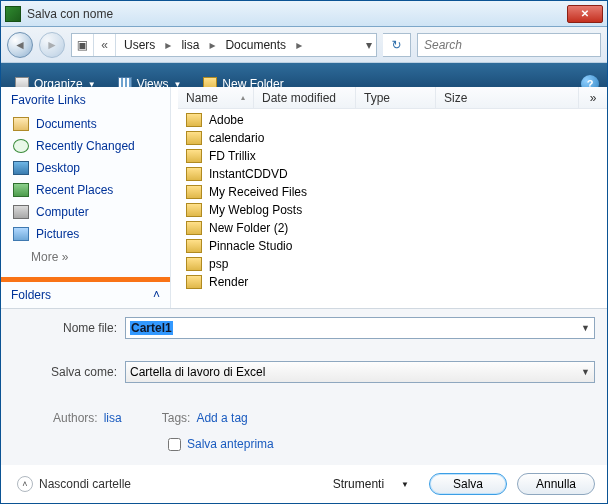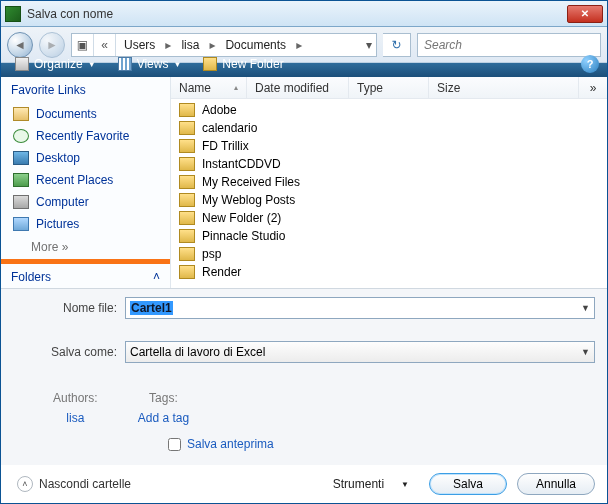--- a/index.html
+++ b/index.html
@@ -11,29 +11,29 @@
   .titlebar .closebtn { width: 36px; height: 18px; background: linear-gradient(#e67a6f,#c43020); border: 1px solid #8b2015; border-radius: 2px; display:flex; align-items:center; justify-content:center; color:#fff; font-weight:bold; font-size:10px; }
   .navbar { height: 36px; background: linear-gradient(#eef3f8,#dfe9f4); display:flex; align-items:center; padding:0 6px; gap:6px; border-bottom:1px solid #bcd0e2; }
   .navcircle { width:26px; height:26px; border-radius:50%; background:radial-gradient(circle at 30% 30%, #fff, #c0d4e6 60%, #8eafcf); border:1px solid #6f93b4; display:flex;align-items:center;justify-content:center;color:#6f6f6f; }
   .breadcrumb { flex:1; height:24px; border:1px solid #a9bed0; background:#fff; display:flex; align-items:center; overflow:hidden; }
   .bc-prefix { width:22px; height:100%; display:flex;align-items:center;justify-content:center; border-right:1px solid #d0dce7; color:#555;}
   .bc-seg { padding:0 8px; height:100%; display:flex;align-items:center; color:#222; }
   .bc-arrow { color:#666; padding:0 2px; }
   .bc-end { flex:1; display:flex; justify-content:flex-end; align-items:center; padding-right:4px; color:#555; gap:6px;}
   .refresh { width:28px; height:24px; border:1px solid #a9bed0; border-left:none; background:#fff; display:flex;align-items:center;justify-content:center;color:#2f6fab; }
   .searchbox { width:184px; height:24px; border:1px solid #a9bed0; background:#fff; padding:0 6px; color:#888; font-style:italic; }
-  .toolbar { height:14px; background:linear-gradient(#2f6c9b,#1c4f7a); display:flex; align-items:flex-end; padding:4px 8px; gap:10px; color:#fff; }
+  .toolbar { height:14px; background:linear-gradient(#2f6c9b,#1c4f7a); display:flex; align-items:flex-start; padding:12px 8px; gap:10px; color:#fff; }
   .tbtn { display:flex; align-items:center; gap:5px; padding:2px 6px; }
   .tbtn .drop { font-size:8px; }
   .tbtn .icn { width:14px; height:14px; display:inline-block; }
   .icn-org { background:linear-gradient(#f0f0f0,#c0c0c0); border:1px solid #888; }
   .icn-views { background:repeating-linear-gradient(90deg,#fff 0 2px,#6fa3cf 2px 4px); border:1px solid #4c7aa5; }
   .icn-folder { background:linear-gradient(#ffe08a,#e0b84a); border:1px solid #b08a20; }
   .toolbar .help { margin-left:auto; width:18px;height:18px;border-radius:50%;background:radial-gradient(circle at 30% 30%,#8fd0ff,#2b7fbf);display:flex;align-items:center;justify-content:center;color:#fff;font-size:11px;font-weight:bold; cursor:pointer;}
-  .mainarea { flex:1; display:flex; min-height:0; }
+  .mainarea { flex:1; display:flex; min-height:0;gap:7px; }
   .sidebar { width:170px; border-right:1px solid #e0e7ee; display:flex; flex-direction:column; background:#fbfdff; }
   .sb-header { padding:6px 10px; color:#003399; font-weight:500; }
   .sb-links { padding:0 6px; }
   .sb-item { display:flex; align-items:center; gap:7px; padding:4px 6px; color:#003399; cursor:pointer; }
   .sb-item .si { width:16px;height:14px; }
   .si-doc { background:linear-gradient(#ffe9b3,#e6c06a); border:1px solid #b08a2a;}
   .si-clock { border:1px solid #3c8c3c; border-radius:50%; background:#e8f8e8;}
   .si-desk { background:linear-gradient(#6fb6e6,#3a7cb0); border:1px solid #2a5c86;}
   .si-recent { background:linear-gradient(#8cd08c,#4d9c4d); border:1px solid #2f6f2f;}
   .si-comp { background:linear-gradient(#dadada,#a8a8a8); border:1px solid #6f6f6f;}
@@ -50,21 +50,21 @@
   .frow { display:flex; align-items:center; gap:7px; padding:2px 8px; cursor:pointer; }
   .frow .fi { width:16px; height:14px; background:linear-gradient(#ffe08a,#e0b84a); border:1px solid #b08a20; }
   .bottompanel { border-top:1px solid #d0d8e0; background:#f4f6f9; padding:8px 12px 10px; }
   .formrow { display:flex; align-items:center; margin-bottom:22px; }
   .formrow label { width:112px; text-align:right; padding-right:8px; color:#444; }
   .txtfield { flex:1; height:22px; border:1px solid #8ea7bf; background:#fff; padding:0 4px; display:flex; align-items:center; justify-content:space-between; }
   .txtfield .val { color:#000; }
   .txtfield.sel .val-sel { background:#3399ff; color:#0f172a; padding:0 1px;font-weight:bold; }
   .txtfield .dd { color:#444; font-size:9px; }
   .metarow { display:flex; gap:40px; padding:6px 0 10px 40px; }
-  .meta { display:flex; gap:6px; align-items:center;flex-direction:column; }
+  .meta { display:flex; gap:6px; align-items:center; }
   .meta .k { color:#777; }
   .meta .v { color:#1a5bbf; cursor:pointer; }
   .chkrow { display:flex; align-items:center; gap:6px; padding:2px 0 4px 155px; color:#1a5bbf; }
   .chkrow input { width:13px; height:13px; }
   .footer { display:flex; align-items:center; padding:8px 12px 8px 16px; gap:10px; }
   .hide { display:flex; align-items:center; gap:6px; cursor:pointer; color:#333; }
   .hide .ar { width:16px;height:16px;border:1px solid #b0b8c0;border-radius:50%;background:#fff;display:flex;align-items:center;justify-content:center;font-size:9px;color:#555;}
   .footer .spacer { flex:1; }
   .tools { display:flex; align-items:center; gap:17px; cursor:pointer; color:#222; padding-right:10px;}
   .btn { min-width:78px; height:22px; border:1px solid #8ea7bf; border-radius:11px; background:linear-gradient(#fefefe,#e6edf4); display:flex;align-items:center;justify-content:center; cursor:pointer; }
@@ -122,21 +122,21 @@
   <div class="mainarea">
     <div class="sidebar">
       <div class="sb-header">Favorite Links</div>
       <div class="sb-links" id="sb-links">
           <div class="sb-item">
             <span class="si si-doc"></span>
             <span>Documents</span>
           </div>
           <div class="sb-item">
             <span class="si si-clock"></span>
-            <span>Recently Favorite</span>
+            <span>Recently Changed</span>
           </div>
           <div class="sb-item">
             <span class="si si-desk"></span>
             <span>Desktop</span>
           </div>
           <div class="sb-item">
             <span class="si si-recent"></span>
             <span>Recent Places</span>
           </div>
           <div class="sb-item">

